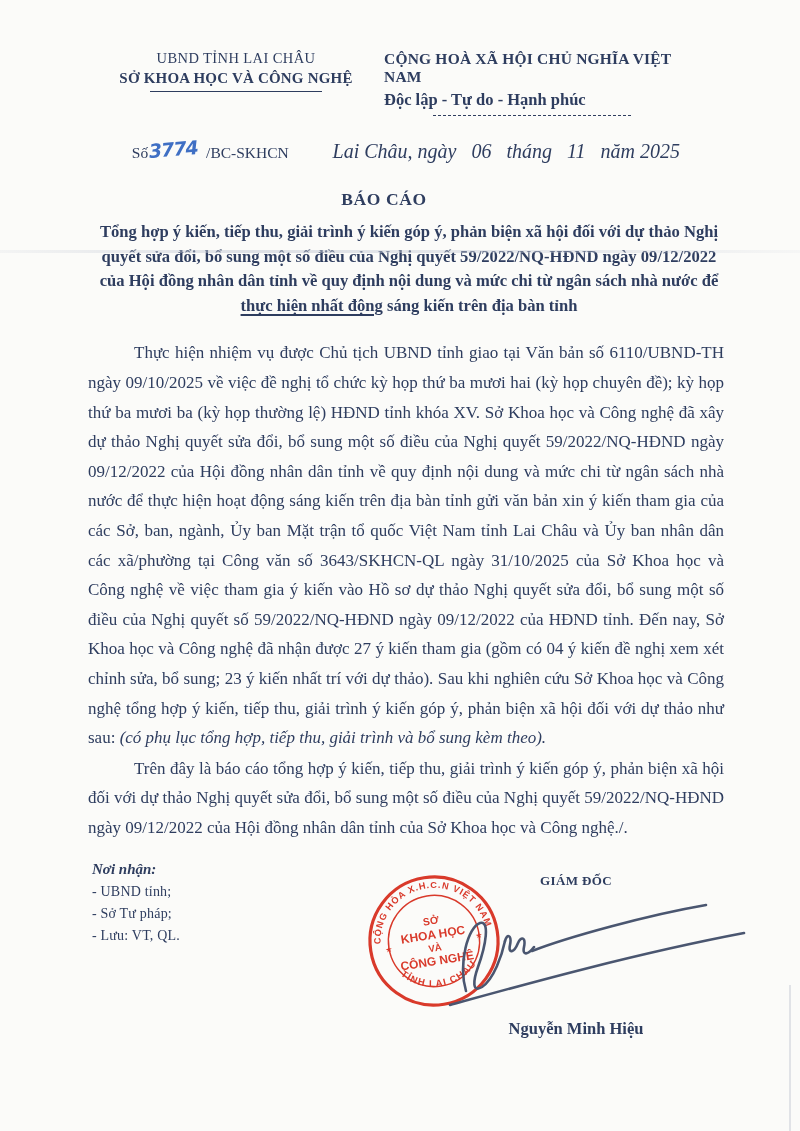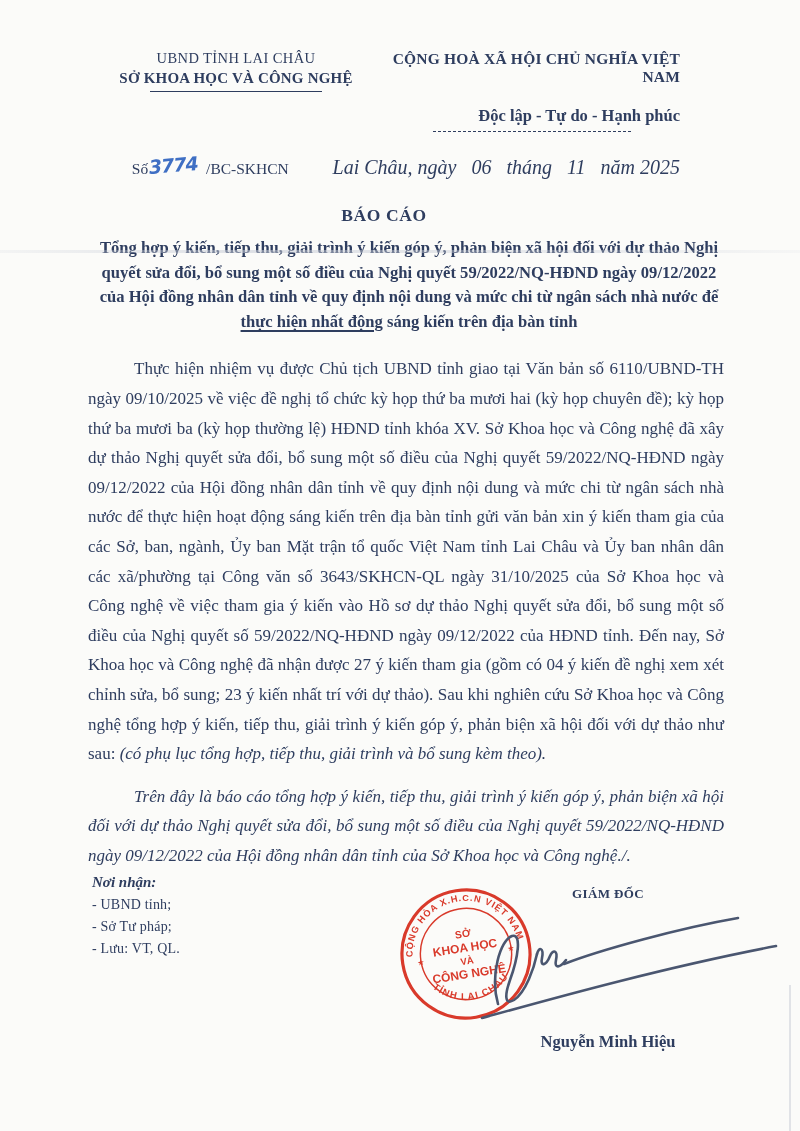--- a/index.html
+++ b/index.html
@@ -15,23 +15,23 @@
     width:800px;height:1131px;
     box-sizing:border-box;
     padding:50px 120px 0 88px;
   }
   
   .header{display:flex;align-items:flex-start;}
   .issuer{width:296px;text-align:center;}
   .issuer-line1{font-size:14.5px;letter-spacing:.4px;}
   .issuer-line2{font-weight:bold;font-size:15px;margin-top:3px;letter-spacing:.2px;}
   .issuer-underline{width:172px;border-top:1.6px solid #2e3d5f;margin:4px auto 0;}
-  .national{flex:1;text-align:right;}
+  .national{flex:1;text-align:left;}
   .national-line1{font-weight:bold;font-size:15.5px;letter-spacing:.2px;}
-  .national-line2{font-weight:bold;font-size:16.5px;margin-top:20px;}
+  .national-line2{font-weight:bold;font-size:16.5px;margin-top:4px;}
   .national-underline{width:198px;border-top:1.8px dashed #2e3d5f;margin:5px auto 0;}
   
   .ref-row{display:flex;align-items:baseline;margin-top:24px;}
   .doc-number{width:296px;text-align:center;font-size:15.5px;}
   .handwritten-number{
     display:inline-block;
     font-family:"DejaVu Sans", sans-serif;
     font-style:italic;font-weight:bold;
     color:#3f6fc4;font-size:19px;
     transform:rotate(-5deg) translateY(-2px);
@@ -53,24 +53,24 @@
     background:linear-gradient(to right, rgba(198,203,214,.15), rgba(198,203,214,.55) 30%, rgba(198,203,214,.35) 75%, rgba(198,203,214,.1));
     pointer-events:none;
   }
   .scan-line-vert{
     position:absolute;right:9px;top:985px;width:2px;height:146px;
     background:rgba(200,204,214,.5);pointer-events:none;
   }
   
   .body-text{width:636px;margin:20px auto 0;font-size:17px;line-height:29.6px;text-align:justify;}
   .body-text p{margin:0;text-indent:46px;}
-  .body-text p + p{margin-top:13px;font-style:italic;}
+  .body-text p + p{margin-top:1px;}
   .italic-seg{font-style:italic;}
   
-  .footer{display:flex;margin-top:4px;gap:32px;}
+  .footer{display:flex;margin-top:19px;}
   .recipients{width:252px;padding-left:4px;}
   .recipients-heading{font-weight:bold;font-style:italic;font-size:15px;}
   .recipient-item{font-size:14px;margin-top:6px;letter-spacing:.2px;}
   .sign-area{flex:1;position:relative;height:196px;}
   .sign-title{
     position:absolute;left:132px;top:12px;width:200px;text-align:center;
     font-weight:bold;font-size:13px;letter-spacing:.4px;
   }
   .sign-name{
     position:absolute;left:132px;top:158px;width:200px;text-align:center;

